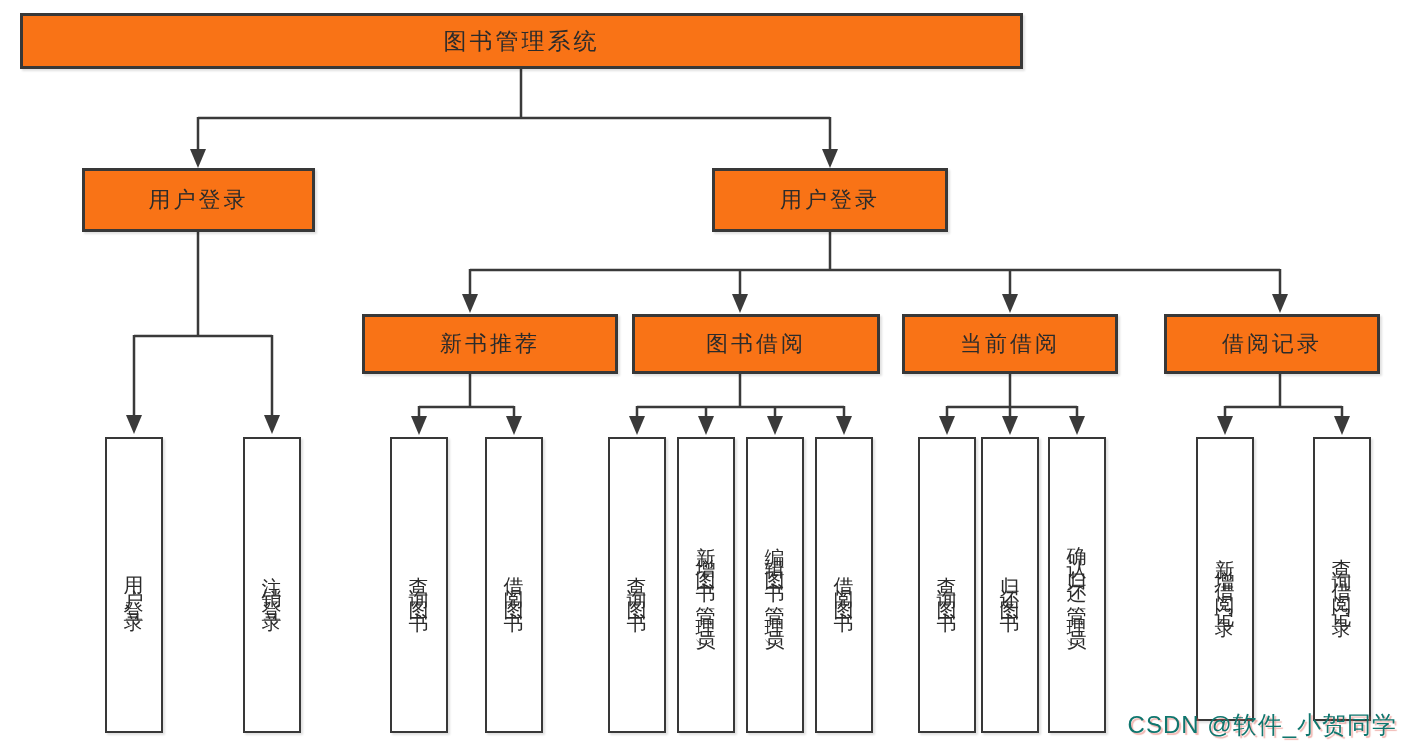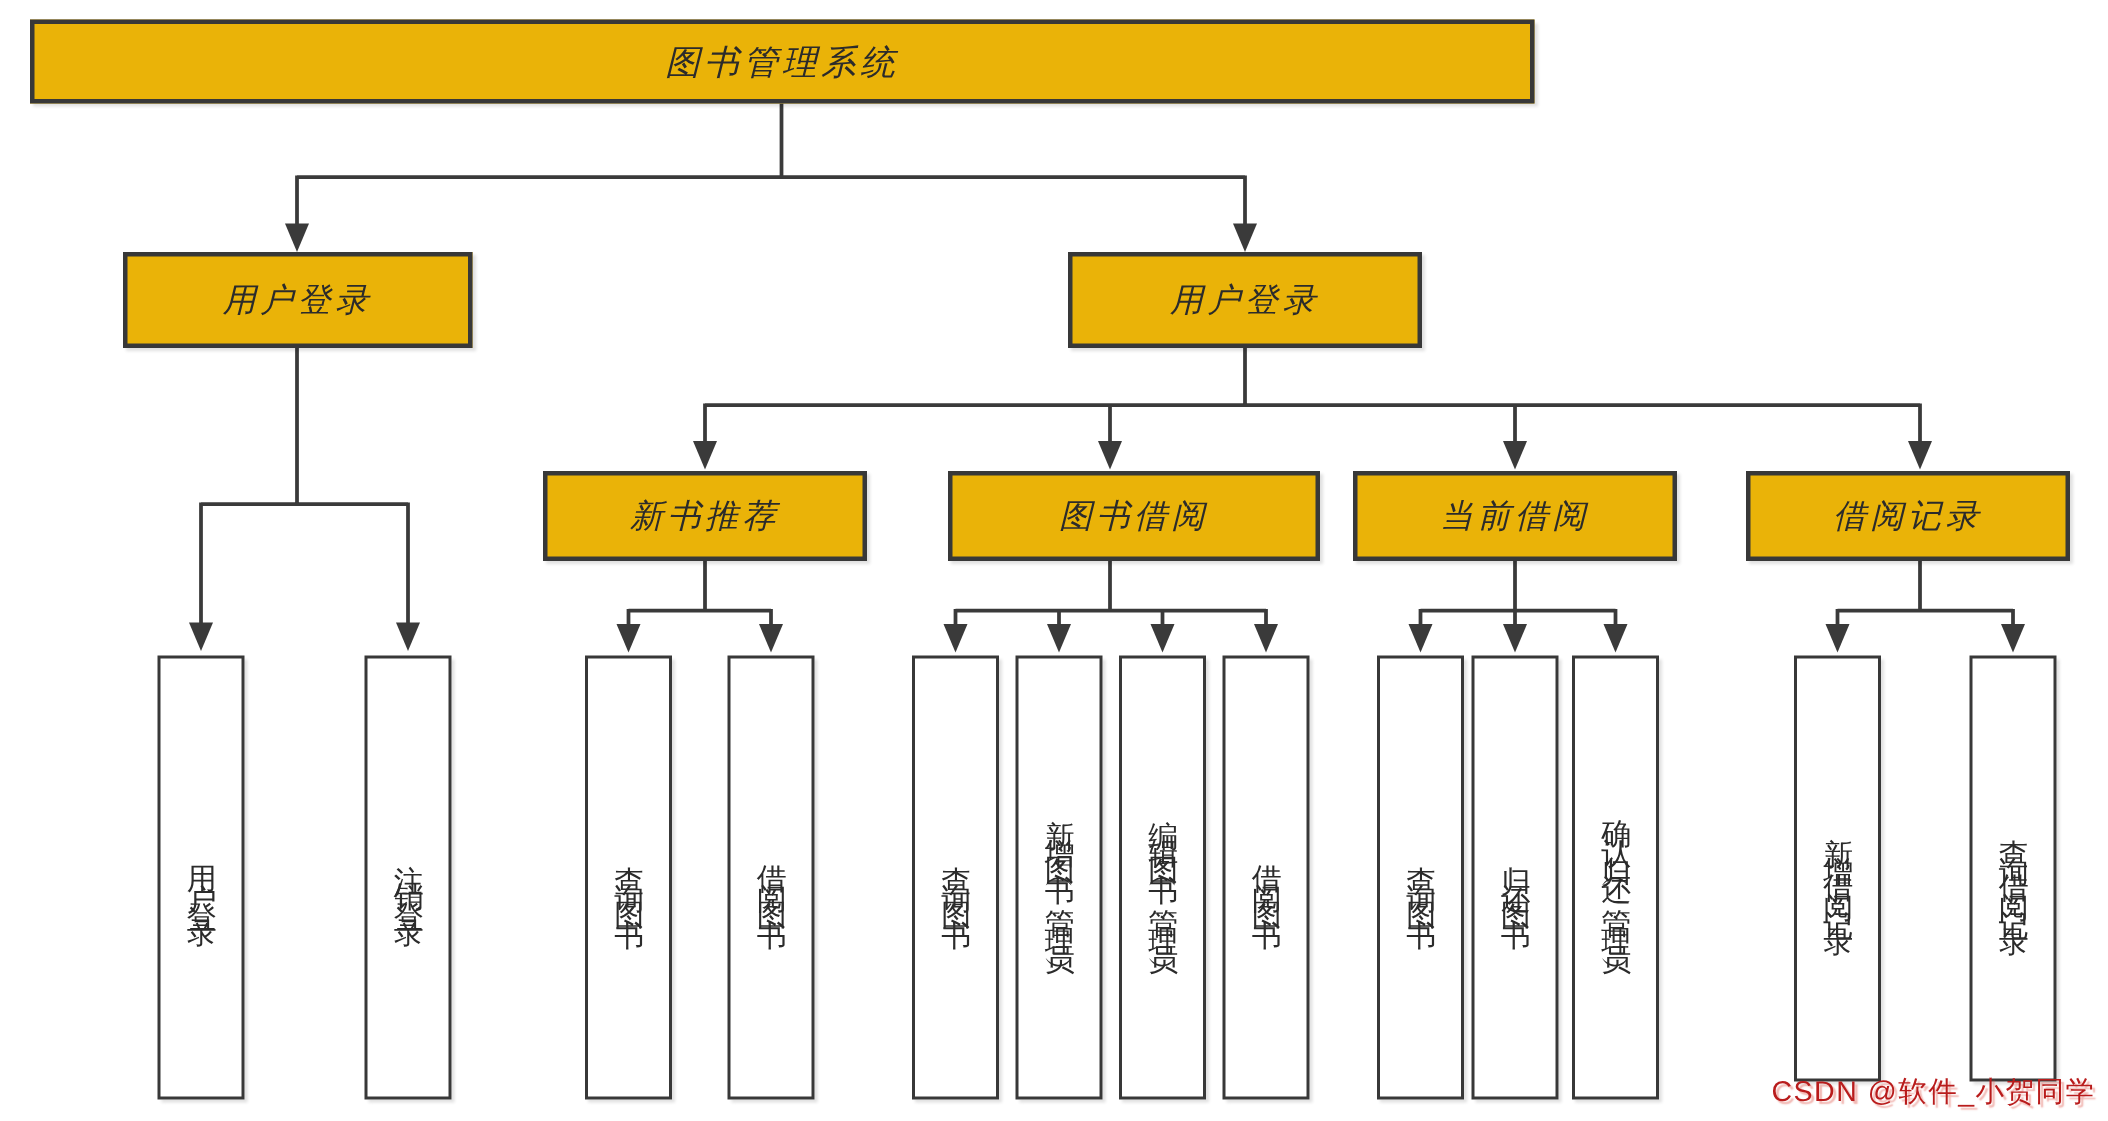--- a/index.html
+++ b/index.html
@@ -2,39 +2,38 @@
 <html lang="zh"><head>
 <meta charset="utf-8">
 <style>
   html,body{margin:0;padding:0;background:#ffffff;}
   #stage{
     position:relative;width:1405px;height:747px;background:#ffffff;overflow:hidden;
     font-family:"Liberation Sans","DejaVu Sans",sans-serif;color:#2b2b2b;
   }
   #wires{position:absolute;left:0;top:0;width:1405px;height:747px;z-index:1;}
   .hbox{
-    position:absolute;box-sizing:border-box;background:#eab308;border:3px solid #383838;
+    position:absolute;box-sizing:border-box;background:#f97316;border:3px solid #383838;
     display:flex;align-items:center;justify-content:center;z-index:2;
     box-shadow:2px 2px 2px rgba(0,0,0,0.12);
-    font-style:italic;
   }
   .hbox span{font-size:22px;letter-spacing:3px;white-space:nowrap;}
   .hbox.title span{font-size:23px;}
   .vbox{
     position:absolute;box-sizing:border-box;background:#ffffff;border:2.5px solid #383838;
     display:flex;align-items:center;justify-content:center;z-index:2;
     box-shadow:2px 2px 2px rgba(0,0,0,0.12);
   }
   .vbox span{
     writing-mode:vertical-rl;text-orientation:mixed;
     font-size:20px;letter-spacing:12px;line-height:1;white-space:nowrap;
   }
   .wm{
     position:absolute;right:8px;bottom:6px;z-index:3;
-    font-size:19px;color:#b91c1c;letter-spacing:1px;
+    font-size:24px;color:#0f766e;letter-spacing:1px;
     text-shadow:2px 2px 1px rgba(224,90,80,0.45);
     white-space:nowrap;
   }
   svg path{stroke:#3a3a3a;stroke-width:2.5;fill:none;}
   svg polygon{fill:#3a3a3a;stroke:none;}
 </style>
 </head>
 <body>
 
 <div id="stage">
@@ -86,21 +85,21 @@
     <span>图书管理系统</span>
   </div>
 
   <div class="hbox" style="left:82px;top:168px;width:233px;height:64px;">
     <span>用户登录</span>
   </div>
   <div class="hbox" style="left:712px;top:168px;width:236px;height:64px;">
     <span>用户登录</span>
   </div>
 
-  <div class="hbox" style="left:362px;top:314px;width:216px;height:60px;">
+  <div class="hbox" style="left:362px;top:314px;width:256px;height:60px;">
     <span>新书推荐</span>
   </div>
   <div class="hbox" style="left:632px;top:314px;width:248px;height:60px;">
     <span>图书借阅</span>
   </div>
   <div class="hbox" style="left:902px;top:314px;width:216px;height:60px;">
     <span>当前借阅</span>
   </div>
   <div class="hbox" style="left:1164px;top:314px;width:216px;height:60px;">
     <span>借阅记录</span>

